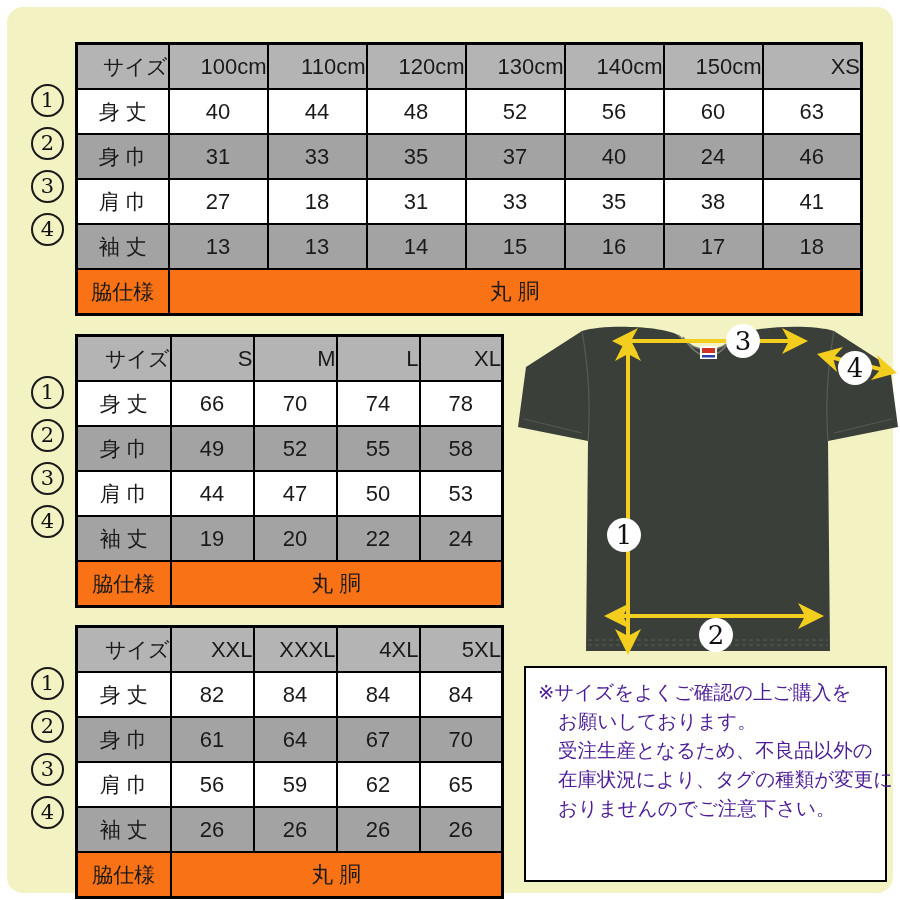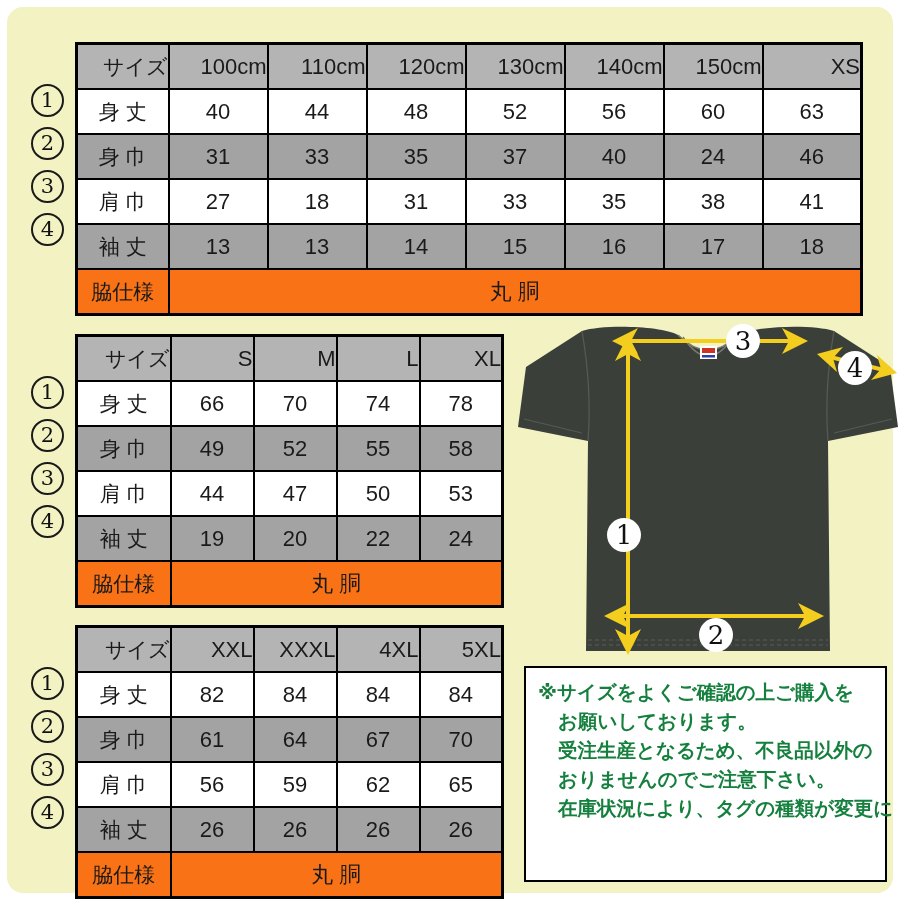--- a/index.html
+++ b/index.html
@@ -19,21 +19,21 @@
   tr.foot th,tr.foot td{background:#f97316;}
 
   
   .marker{position:absolute;left:24px;width:29px;height:29px;border:2px solid #1a1a1a;border-radius:50%;
           font-family:"DejaVu Serif","Liberation Serif",serif;font-size:21px;line-height:29px;
           text-align:center;color:#111;background:transparent;}
 
   
   .notebox{position:absolute;left:517px;top:659px;width:363px;height:216px;background:#ffffff;
            border:2px solid #000;box-sizing:border-box;padding:10px 6px 6px 12px;}
-  .note-line{font-size:19.5px;line-height:29px;white-space:nowrap;color:#15803d;font-weight:bold;}
+  .note-line{font-size:19.5px;line-height:29px;white-space:nowrap;color:#4c1d95;}
   .note-line.indent{padding-left:20px;}
 
   
   .shirt{position:absolute;left:505px;top:312px;width:392px;height:346px;}
   .circdigit{font-family:"DejaVu Serif","Liberation Serif",serif;font-size:26px;fill:#111;}
 </style>
 </head>
 <body>
 
 <div class="stage">
@@ -277,22 +277,22 @@
       <g>
         <circle cx="204" cy="316" r="17" fill="#ffffff"></circle>
         <text class="circdigit" x="204" y="325" text-anchor="middle">2</text>
       </g>
     </svg>
 
     <div class="notebox">
         <div class="note-line">※サイズをよくご確認の上ご購入を</div>
         <div class="note-line indent">お願いしております。</div>
         <div class="note-line indent">受注生産となるため、不良品以外の</div>
+        <div class="note-line indent">在庫状況により、タグの種類が変更に</div>
         <div class="note-line indent">おりませんのでご注意下さい。</div>
-        <div class="note-line indent">在庫状況により、タグの種類が変更に</div>
       </div>
   <span class="marker" style="top: 77px;">1</span>
       <span class="marker" style="top: 120px;">2</span>
       <span class="marker" style="top: 163px;">3</span>
       <span class="marker" style="top: 206px;">4</span>
       <span class="marker" style="top: 369px;">1</span>
       <span class="marker" style="top: 412px;">2</span>
       <span class="marker" style="top: 455px;">3</span>
       <span class="marker" style="top: 498px;">4</span>
       <span class="marker" style="top: 660px;">1</span>

